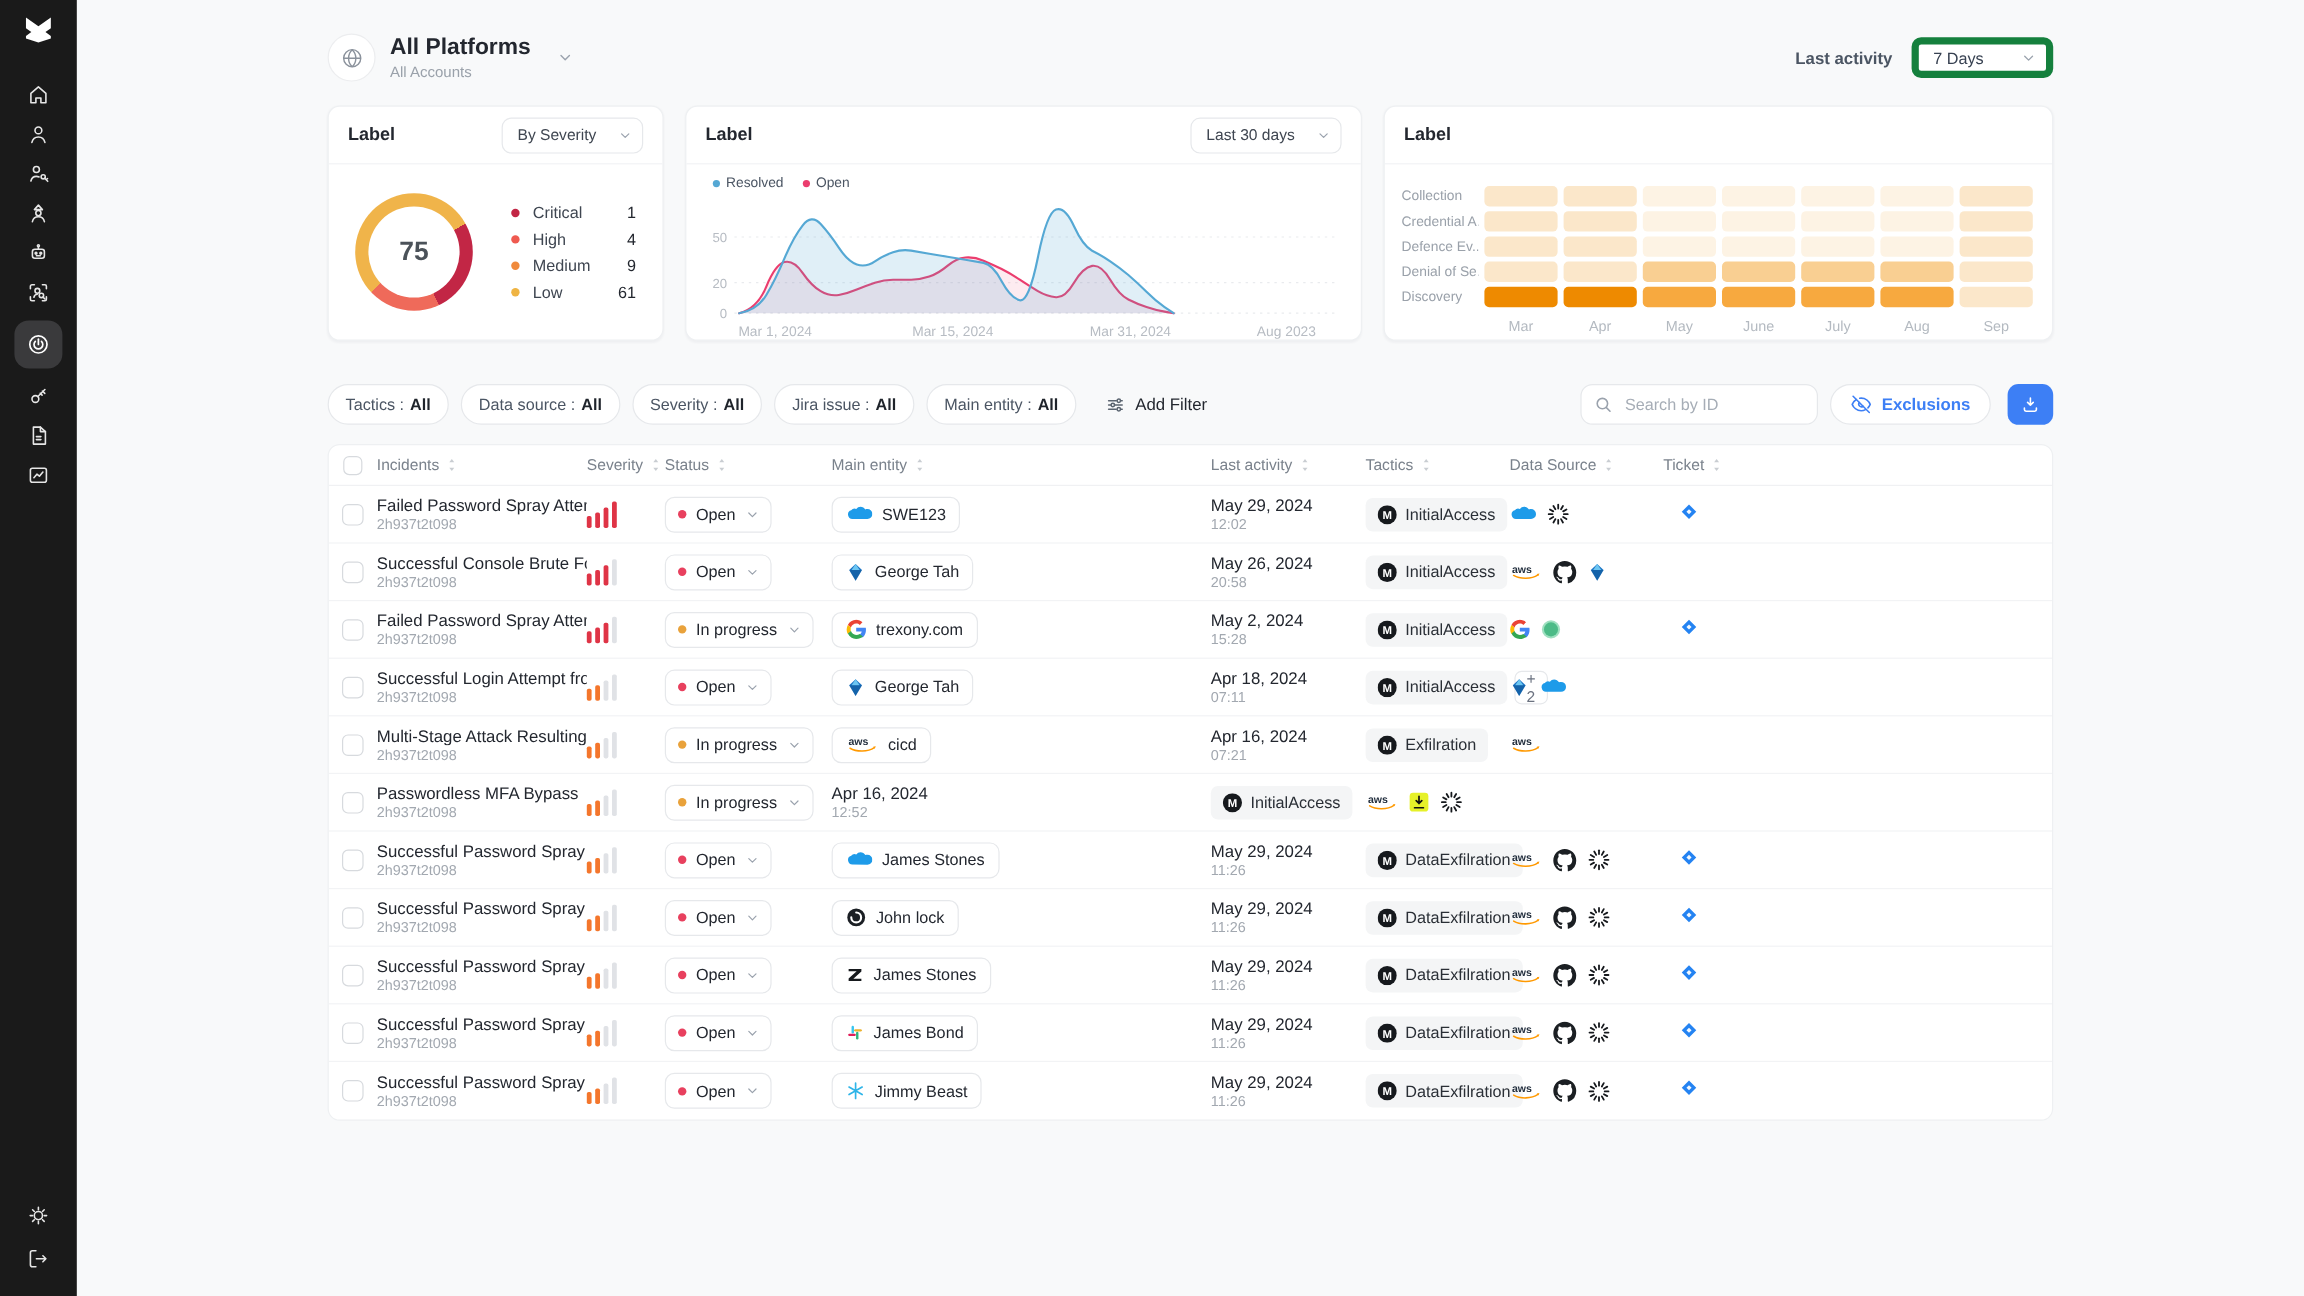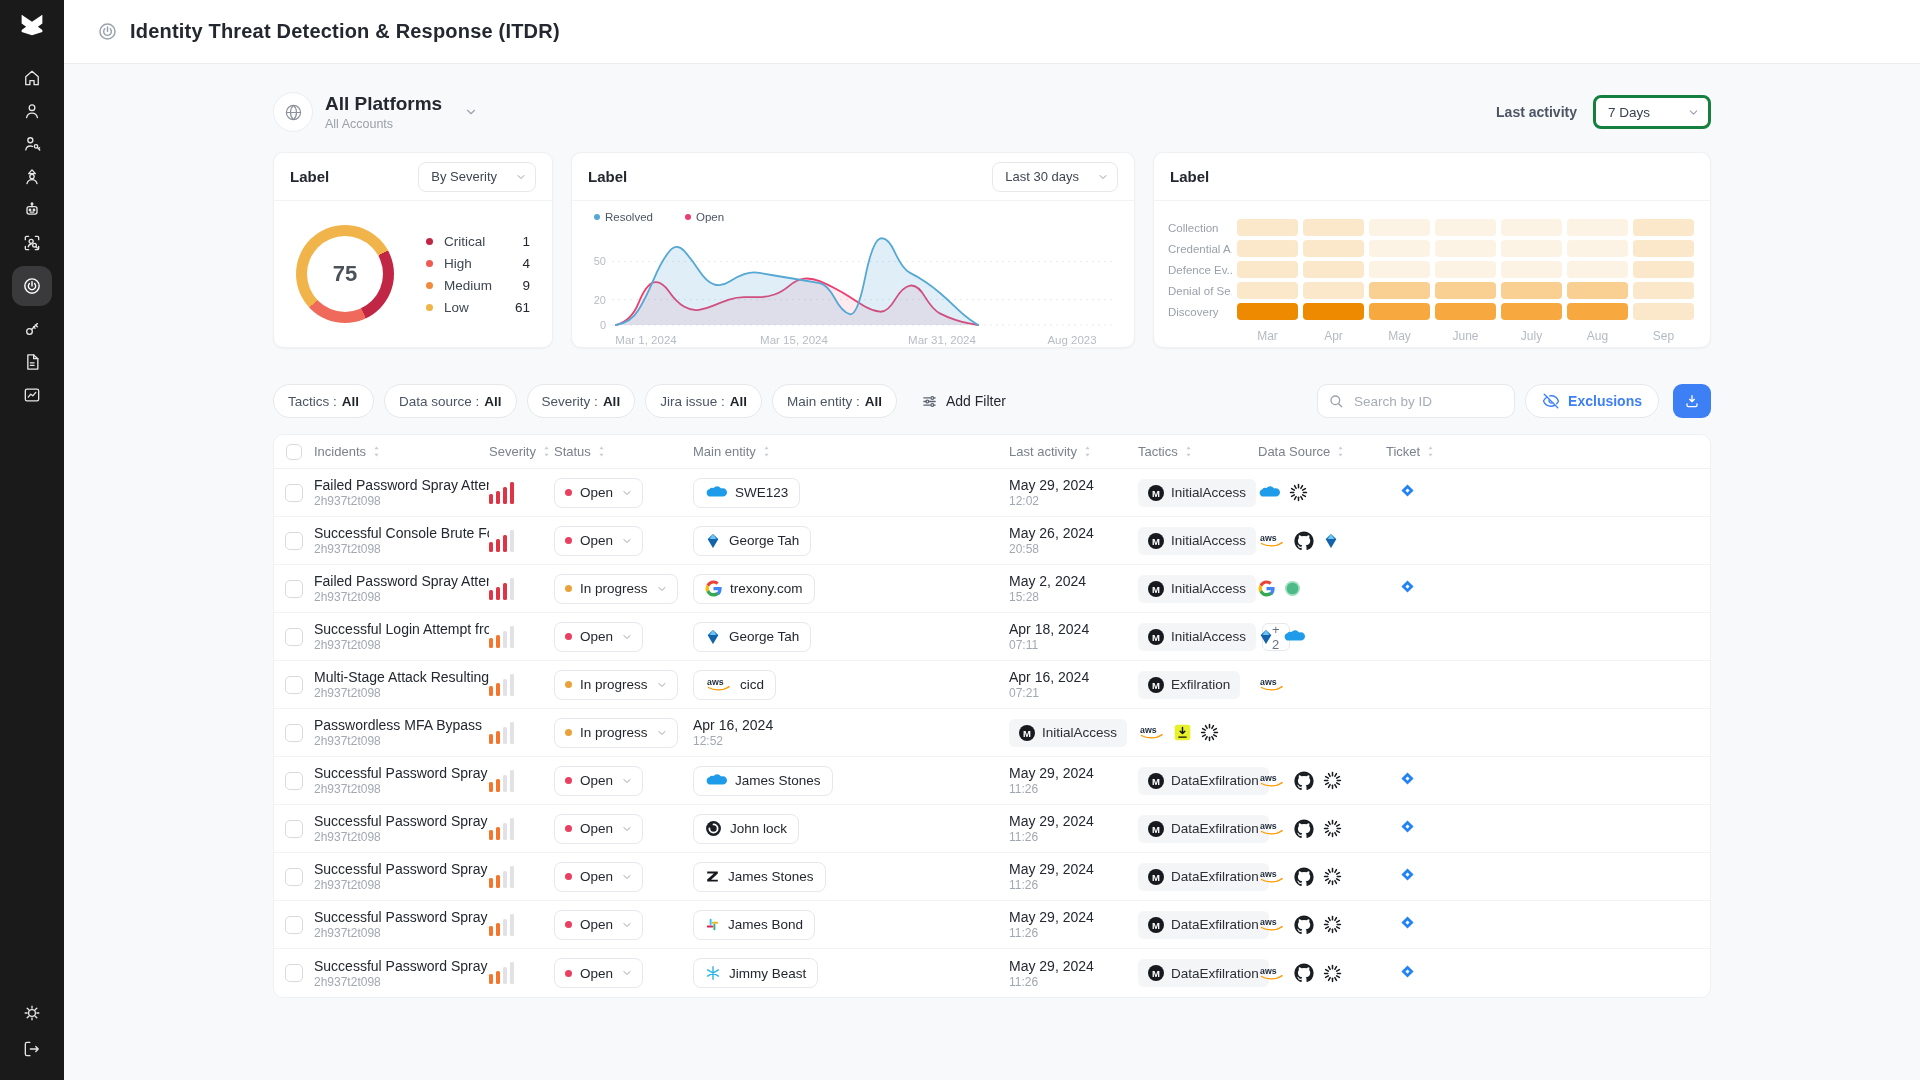--- a/index.html
+++ b/index.html
@@ -32,21 +32,21 @@
   
   .toolbar{margin-top:28px;display:flex;align-items:center;justify-content:space-between}
   .platform{display:flex;align-items:center;gap:12px;cursor:pointer}
   .globe-wrap{width:40px;height:40px;border-radius:50%;background:#fff;border:1px solid #ecedef;
               display:flex;align-items:center;justify-content:center}
   .p-title{font-size:19px;font-weight:700;color:#23272f}
   .p-sub{font-size:12.5px;color:#9aa1aa;margin-top:2px}
   .p-chev{margin-left:10px}
   .toolbar-right{display:flex;align-items:center}
   .la-label{font-size:14px;color:#4b5563;font-weight:600;margin-right:16px}
-  .select{height:34px;min-width:118px;background:#fff;border:3px solid #15803d;border-radius:8px;
+  .select{height:34px;min-width:118px;background:#fff;border:6px solid #15803d;border-radius:8px;
           display:flex;align-items:center;justify-content:space-between;gap:10px;
           padding:0 8px 0 12px;font-size:13.5px;color:#374151;cursor:pointer}
 
   
   .cards{display:flex;gap:18px;margin-top:20px}
   .card{background:#fff;border:1px solid #eef0f2;border-radius:10px;height:196px;
         box-shadow:0 1px 2px rgba(16,24,40,.04)}
   .c1{width:280px}.c2{width:564px}.c3{width:558px}
   .card-h{height:48px;display:flex;align-items:center;justify-content:space-between;
           padding:0 16px;border-bottom:1px solid #f2f3f5}
@@ -56,21 +56,21 @@
   .c1-body{display:flex;align-items:center;padding:0 22px;gap:32px;height:146px}
   .donut{width:98px;height:98px;border-radius:50%;position:relative;flex-shrink:0}
   .donut::after{content:'';position:absolute;inset:11px;background:#fff;border-radius:50%}
   .donut-num{position:absolute;inset:0;display:flex;align-items:center;justify-content:center;
              font-size:22px;font-weight:700;color:#4b5259;z-index:1}
   .legend{flex:1;display:flex;flex-direction:column;gap:7px}
   .leg-row{display:flex;align-items:center;font-size:13.5px;color:#3f4651}
   .leg-dot{width:7px;height:7px;border-radius:50%;margin-right:11px;flex-shrink:0}
   .leg-val{margin-left:auto;color:#23272f;font-weight:500}
   .c2-body{padding:10px 14px 0 14px}
-  .trend-legend{display:flex;gap:32px;font-size:11.5px;color:#4b5563;padding:0 0 2px 8px;align-items:center}
+  .trend-legend{display:flex;gap:16px;font-size:11.5px;color:#4b5563;padding:0 0 2px 8px;align-items:center}
   .tl-item{display:flex;align-items:center;gap:5px}
   .tl-dot{width:6px;height:6px;border-radius:50%}
   .trend-svg{width:534px;height:124px;display:block}
   .c3-body{padding:18px 16px 0 14px}
   .hm{display:grid;grid-template-columns:64px repeat(7,1fr);gap:4px 5px;align-items:center}
   .hm-label{font-size:11.5px;color:#9aa1aa;white-space:nowrap;overflow:hidden}
   .hm-cell{height:17px;border-radius:4px}
   .hm-month{font-size:12px;color:#b4bac1;text-align:center;margin-top:5px}
 
   
@@ -217,30 +217,20 @@
         <button class="sb-btn">
           <svg width="20" height="20" viewBox="0 0 24 24" fill="none" stroke="#e6e6e6" stroke-width="1.6" stroke-linecap="round" stroke-linejoin="round">
             <path d="M9.5 4H6a2 2 0 0 0-2 2v12a2 2 0 0 0 2 2h3.5"></path>
             <path d="M10 12h9.5m0 0-3-3m3 3-3 3"></path>
           </svg>
         </button>
       </div>
   </aside>
 
   <div class="main">
-    <header class="header">
-      <span class="ic">
-        <svg width="21" height="21" viewBox="0 0 24 24" fill="none" stroke="#9aa3ad" stroke-width="1.7" stroke-linecap="round">
-            <circle cx="12" cy="12" r="8.6"></circle>
-            <path d="M12 6.8v5.2"></path>
-            <path d="M8.9 8.9a4.4 4.4 0 1 0 6.2 0"></path>
-          </svg>
-      </span>
-      <h1 class="header-title">Identity Threat Detection &amp; Response (ITDR)</h1>
-    </header>
 
     <div class="content">
       <div class="container">
 
         <div class="toolbar">
           <div class="platform">
             <span class="globe-wrap">
               <svg width="19" height="19" viewBox="0 0 24 24" fill="none" stroke="#8b929c" stroke-width="1.5">
                   <circle cx="12" cy="12" r="9"></circle>
                   <path d="M3 12h18M12 3c2.5 2.3 3.8 5.4 3.8 9s-1.3 6.7-3.8 9M12 3c-2.5 2.3-3.8 5.4-3.8 9s1.3 6.7 3.8 9"></path>

